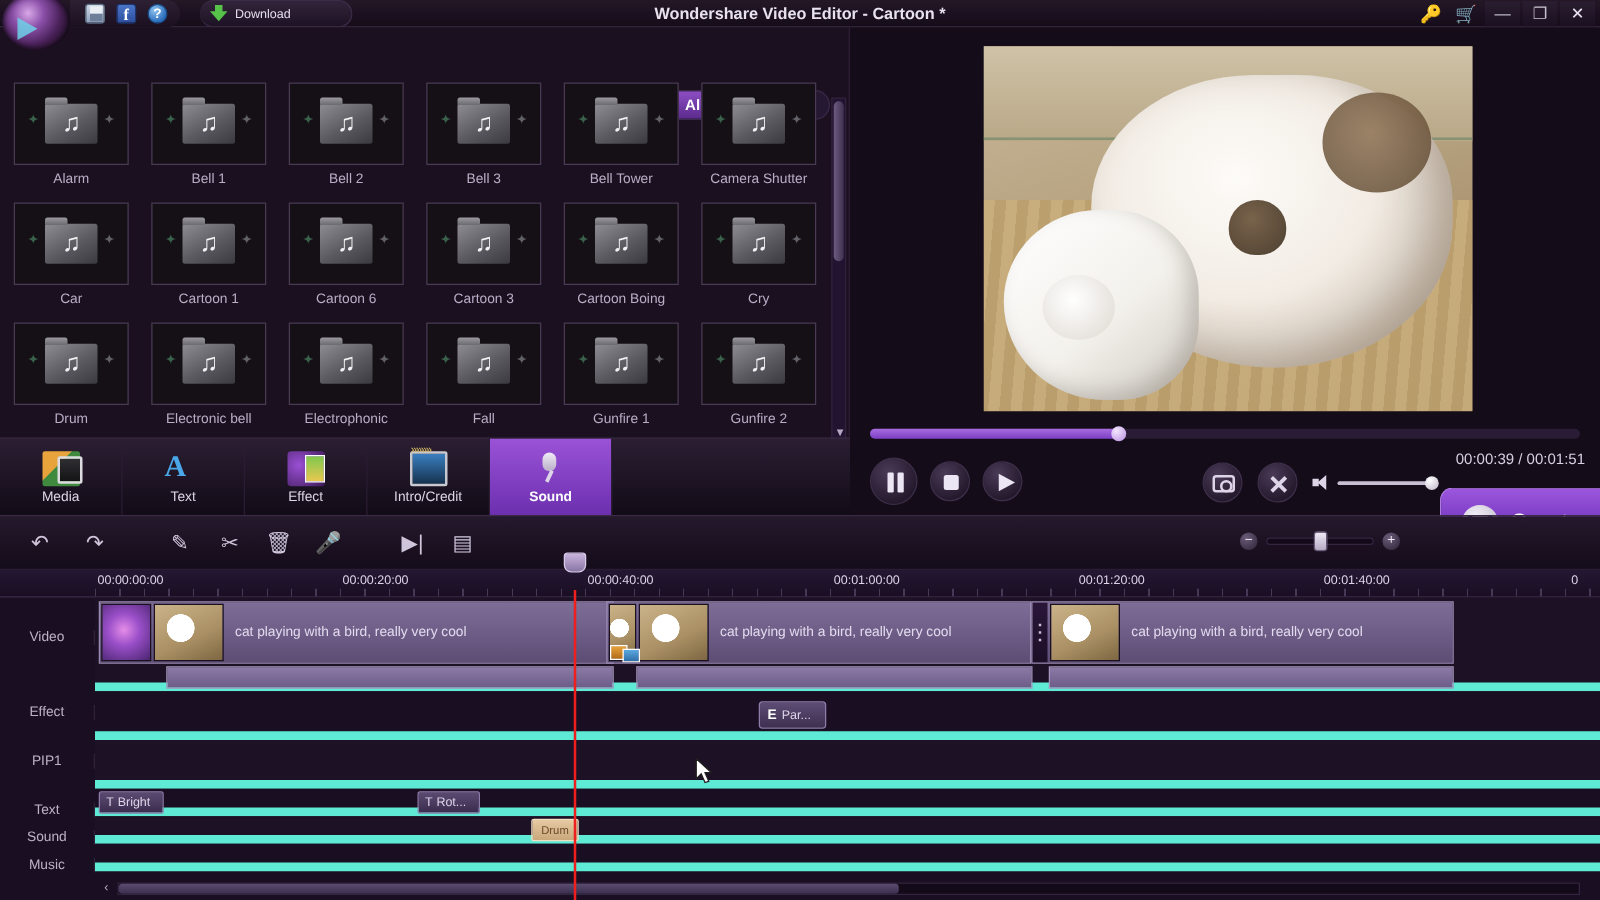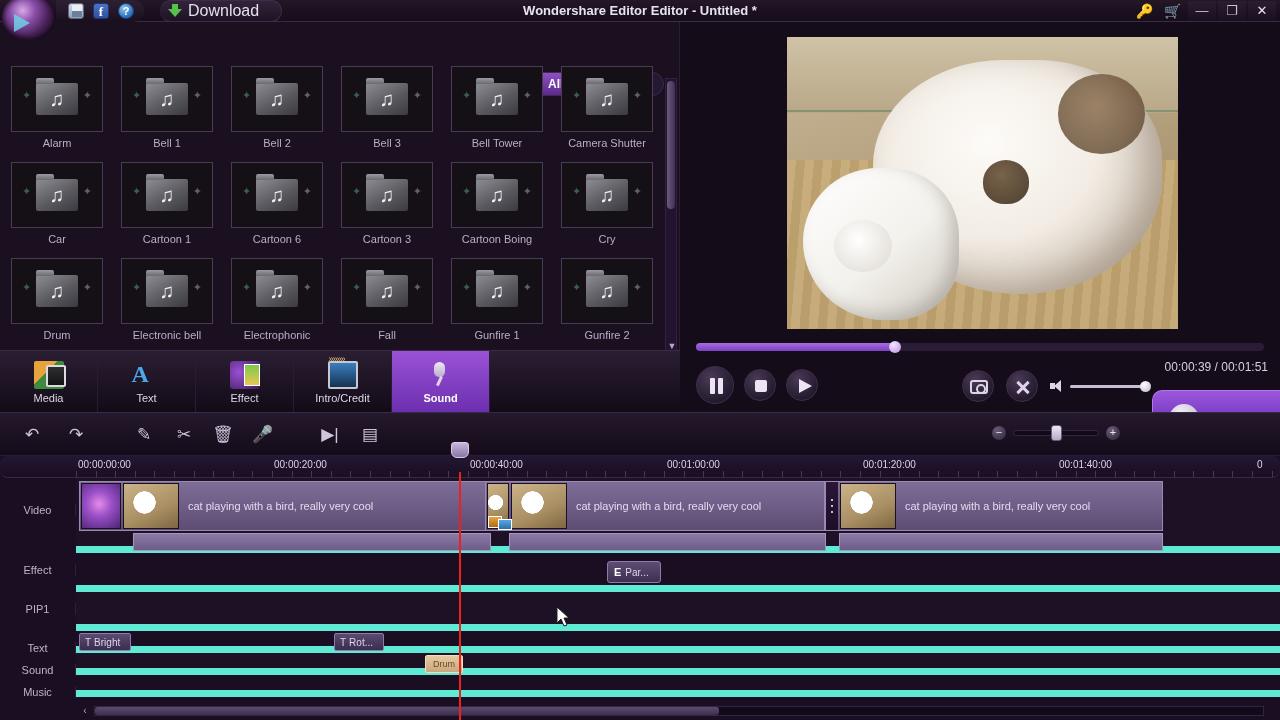--- a/index.html
+++ b/index.html
@@ -46,21 +46,21 @@
             color:#fff; font:bold 13px "Liberation Serif", serif; text-align:center; line-height:15px; }
   .ico-help { border-radius:50%; background:radial-gradient(circle at 35% 30%,#8fc4f0,#2a6dbb 70%);
               border:1px solid #1b4a85; color:#fff; font:bold 11px "Liberation Sans", sans-serif;
               text-align:center; line-height:15px; }
   .dl-btn {
     position:absolute; left:160px; top:0px; height:22px; min-width:122px;
     display:flex; align-items:center; gap:6px; padding:0 14px 0 8px;
     border-radius:11px;
     background:linear-gradient(180deg,#32243a,#1d1224);
     border:1px solid #3d2c48; border-left:none;
-    color:#e6dfee; font-size:16px;
+    color:#e6dfee; font-size:10px;
   }
   .dl-arrow { width:14px; height:14px; position:relative; }
   .dl-arrow:before { content:""; position:absolute; left:4px; top:0; width:6px; height:6px; background:#56c24a; }
   .dl-arrow:after { content:""; position:absolute; left:0; top:5px;
       border-left:7px solid transparent; border-right:7px solid transparent; border-top:8px solid #56c24a; }
   .title-text {
     position:absolute; left:0; top:0; width:1280px; height:22px;
     text-align:center; line-height:22px; font-size:13px; font-weight:bold; color:#e8e2ef;
     pointer-events:none;
   }
@@ -271,21 +271,21 @@
   .zbtn { width:14px; height:14px; border-radius:50%; background:radial-gradient(circle at 35% 30%,#6a5c78,#2c2236);
           color:#eee6f4; font-size:11px; text-align:center; line-height:13px; }
   .ztrack { width:84px; height:4px; background:#120a18; border-radius:2px; position:relative;
             box-shadow:0 0 0 1px #342642; }
   .zknob { position:absolute; left:37px; top:-6px; width:11px; height:16px; border-radius:3px;
            background:linear-gradient(180deg,#efe9f5,#b5abc4); border:1px solid #6a5c78; }
 
   
   .timeline { position:absolute; left:0; top:456px; width:1280px; height:264px; background:#1a0f22; }
   .ruler { position:absolute; left:0; top:0; width:1280px; height:22px;
-           background:linear-gradient(180deg,#241733,#190e22); border-bottom:1px solid #3a2a48;border-radius:8px; }
+           background:linear-gradient(180deg,#241733,#190e22); border-bottom:1px solid #3a2a48; }
   .ruler .tick-label { position:absolute; top:3px; font-size:10px; color:#ddd4e8; }
   .ruler .ticks { position:absolute; left:76px; right:0; bottom:0; height:6px;
     background-image:repeating-linear-gradient(90deg,#6a5a7e 0 1px,transparent 1px 19.6px); opacity:.55; }
   .trk-head { position:absolute; left:0; width:76px; text-align:center; font-size:11px; color:#bdb2c9;
               border-right:1px solid #2e2038; }
   .trk-row { position:absolute; left:76px; right:0; border-bottom:7px solid #5eead4; }
   .row-video { top:22px; height:75px; background:#1d1126; }
   .row-effect { top:97px; height:39px; background:#1a0f22; }
   .row-pip { top:136px; height:39px; background:#1d1126; }
   .row-text { top:175px; height:22px; background:#1a0f22; }
@@ -362,21 +362,21 @@
       <span class="tb-ico ico-save"></span>
       <span class="tb-ico ico-fb">f</span>
       <span class="tb-ico ico-help">?</span>
     </div>
 
     <div class="dl-btn">
       <span class="dl-arrow"></span>
       <span>Download</span>
     </div>
 
-    <div class="title-text">Wondershare Editor Editor - Untitled *</div>
+    <div class="title-text">Wondershare Video Editor - Cartoon *</div>
 
     <div class="tb-right">
       <span class="ico-key">🔑</span>
       <span class="ico-cart">🛒</span>
       <span class="wctrl">—</span>
       <span class="wctrl">❐</span>
       <span class="wctrl close">✕</span>
     </div>
   </div>
 

